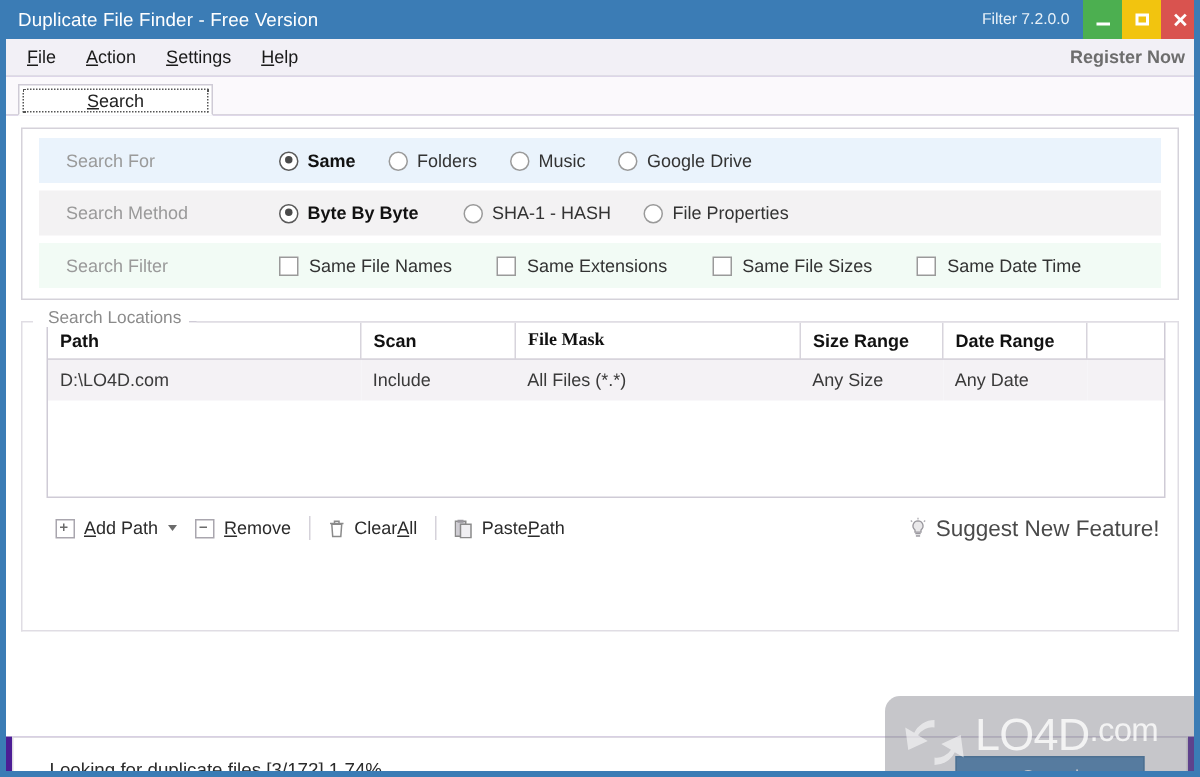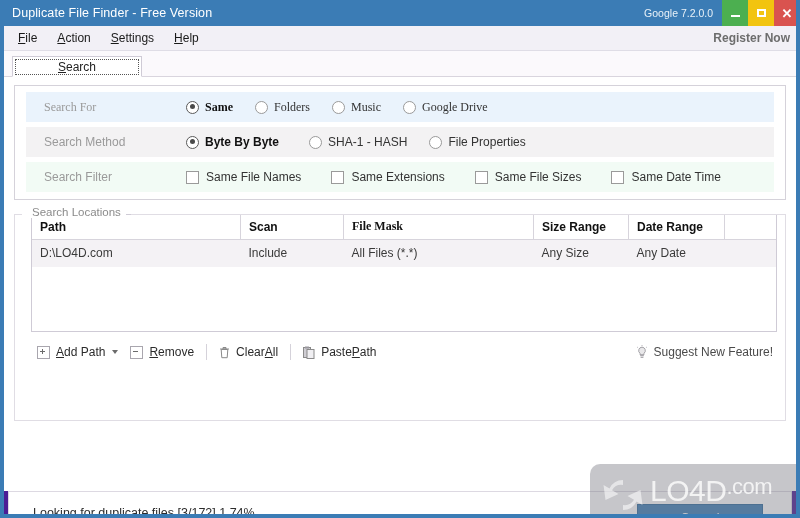--- a/index.html
+++ b/index.html
@@ -150,21 +150,21 @@
     background: #ffffff;
     padding: 6px 0 7px 0;
   }
   .opt-row {
     display: flex;
     align-items: center;
     height: 30px;
     margin: 0 11px;
     box-sizing: border-box;
   }
-  #row-search-for    { background: #eaf3fc; font-family: Liberation Serif, serif; }
+  #row-search-for    { background: #eaf3fc; }
   #row-search-method { background: #f3f2f3; }
   #row-search-filter { background: #f2fbf5; }
   .spacer-row { height: 5px; }
   .opt-label {
     width: 160px;
     padding-left: 18px;
     color: #9a9a9a;
     font-size: 12px;
     box-sizing: border-box;
     flex: none;
@@ -323,21 +323,21 @@
     border-right: 3.5px solid transparent;
     border-top: 4px solid #6b6b6b;
     margin-left: 7px;
     flex: none;
   }
   .icon-svg { margin-right: 6px; flex: none; display: block; }
   #suggest-feature {
     margin-left: auto;
     display: flex;
     align-items: center;
-    font-size: 12px;
+    font-size: 15px;
     color: #4a4a4a;
     padding-right: 4px;
     white-space: nowrap;
   }
 
   
   #status-area {
     position: relative;
     height: 70px;
     background: #ffffff;
@@ -398,21 +398,21 @@
   #wm-com { font-size: 22px; }
 </style>
 </head>
 <body>
 
 <div id="app-window">
 
   <div id="title-bar">
     <span id="title-text">Duplicate File Finder - Free Version</span>
     <div id="title-right">
-      <span id="version-text">Google 7.2.0.0</span>
+      <span id="version-text">Filter 7.2.0.0</span>
       <div class="win-btn" id="btn-minimize">
         <span class="glyph-min"></span>
       </div>
       <div class="win-btn" id="btn-maximize">
         <span class="glyph-max"></span>
       </div>
       <div class="win-btn" id="btn-close">
         <span class="glyph-close">✕</span>
       </div>
     </div>

